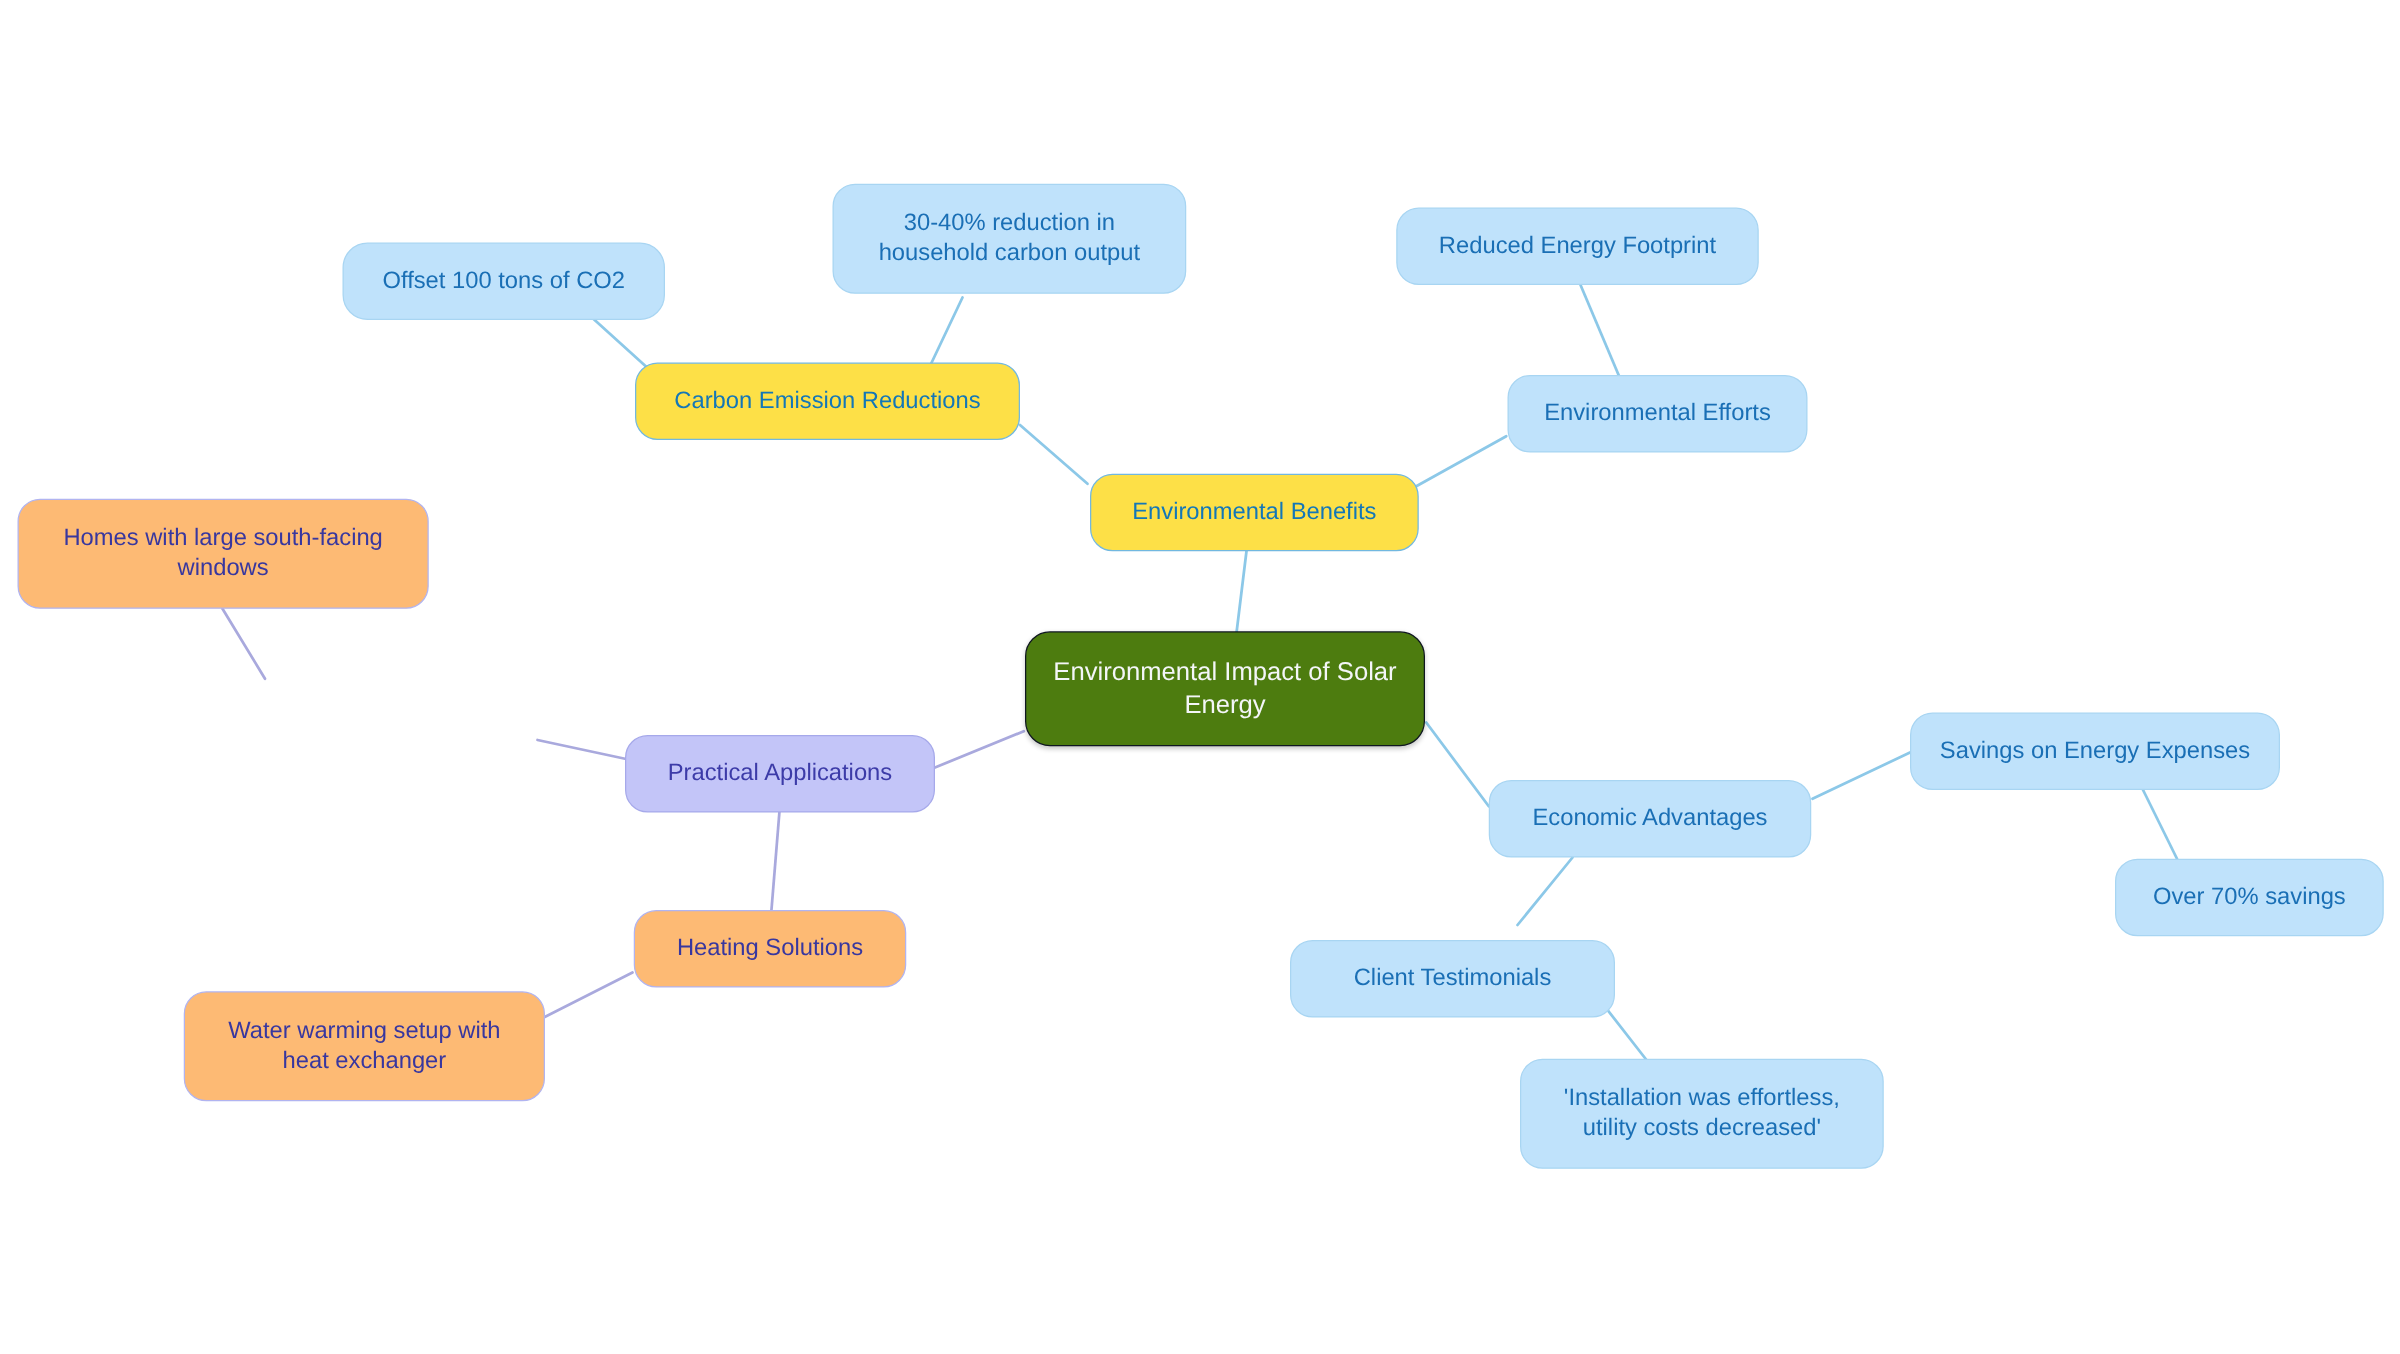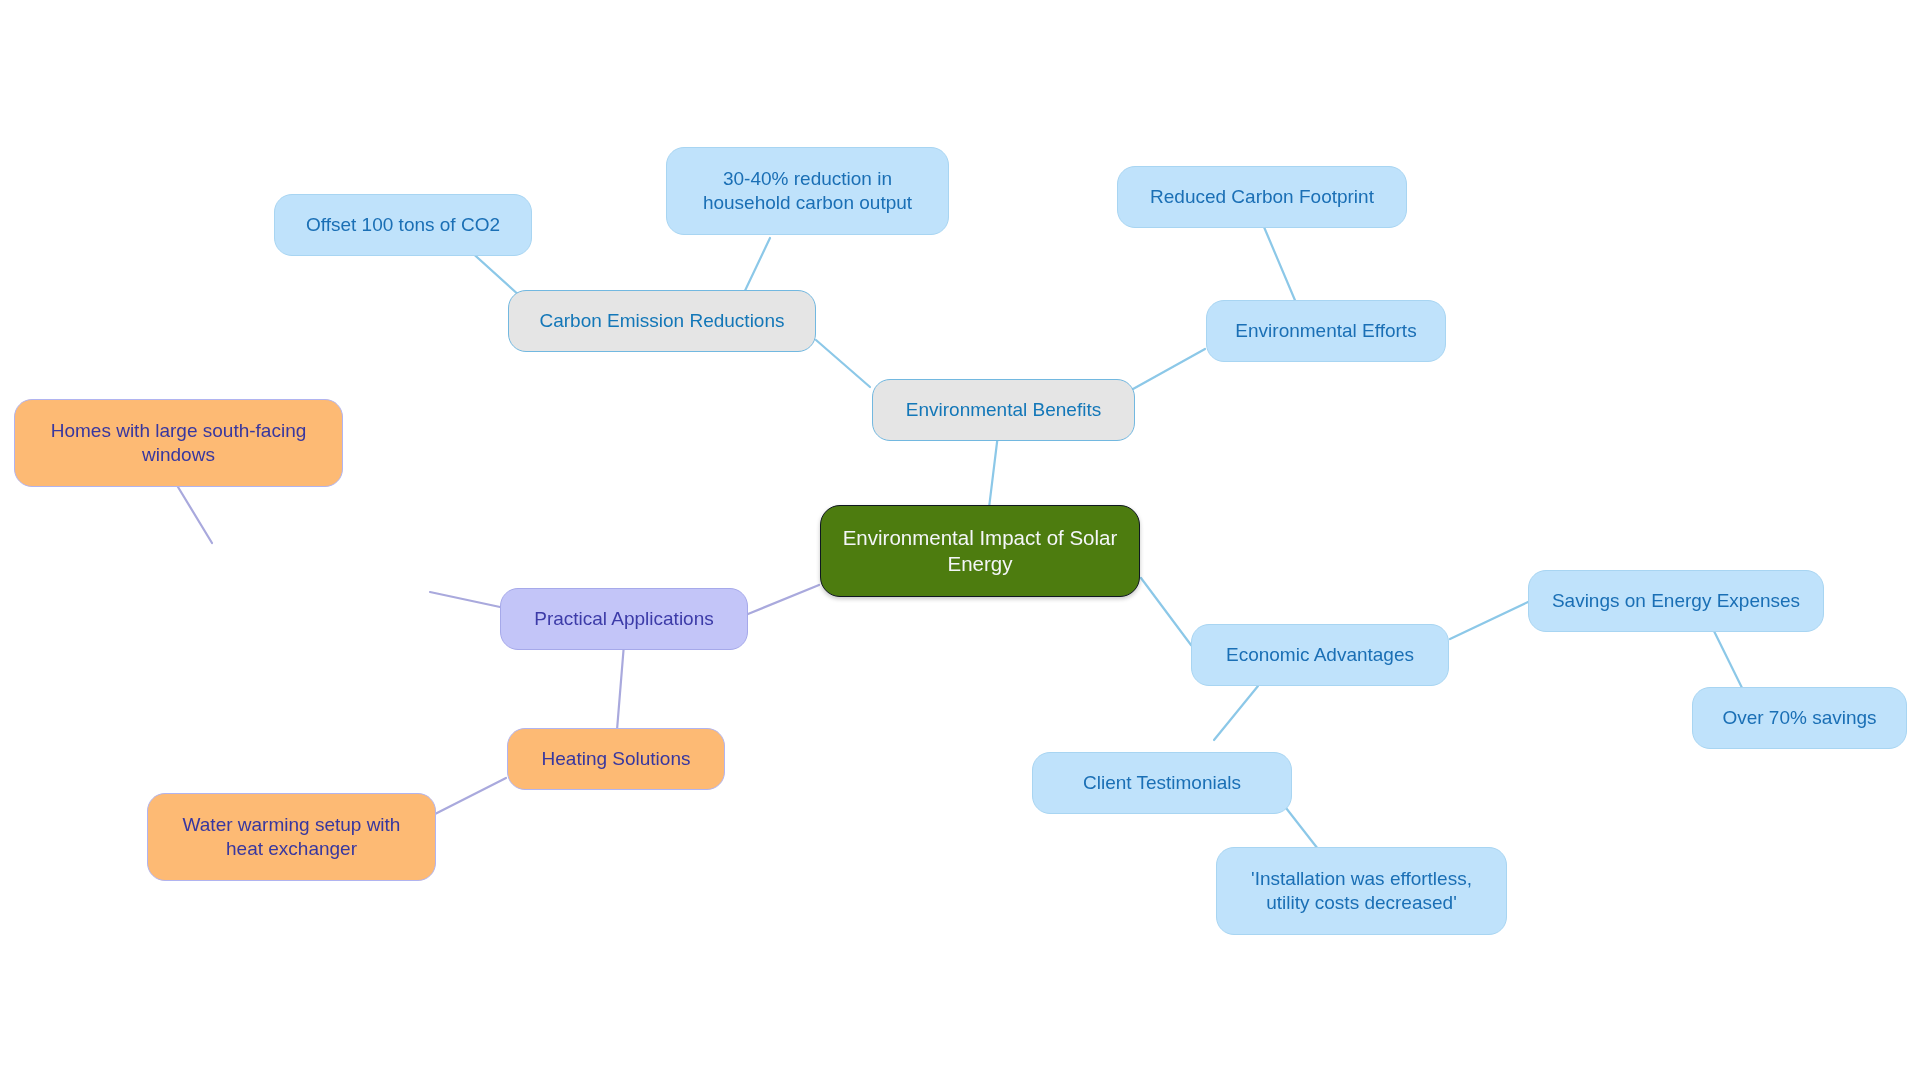--- a/index.html
+++ b/index.html
@@ -48,21 +48,21 @@
     background: #4d7c0f;
     border: 1px solid #0f1720;
     color: #f4f6f8;
     font-size: 20.5px;
     border-radius: 20px;
     box-shadow: 0 2px 4px rgba(0,0,0,0.22);
   }
 
   
   .node.blue-branch {
-    background: #e5e5e5;
+    background: #fde047;
     border: 1.4px solid #72b8e0;
     color: #1377b8;
     font-size: 19px;
   }
 
   
   .node.blue-leaf {
     background: #bfe2fb;
     border: 1.4px solid #a8d5f2;
     color: #1a6fb5;
@@ -125,28 +125,28 @@
       <path d="M 506 778 L 435 814" stroke="#a9a9dd"></path>
     </g>
   </svg>
 
   <div class="node root" style="left:820px; top:505px; width:320px; height:92px;">Environmental Impact of Solar Energy</div>
 
   <div class="node blue-branch" style="left:872px; top:379px; width:263px; height:62px;">Environmental Benefits</div>
 
   <div class="node blue-branch" style="left:508px; top:290px; width:308px; height:62px;">Carbon Emission Reductions</div>
 
-  <div class="node blue-leaf" style="left:274px; top:194px; width:258px; height:62px;">Offset 100 tons of CO2</div>
+  <div class="node blue-leaf" style="left:274px; top:194px; width:258px; height:62px;border-radius:20px;">Offset 100 tons of CO2</div>
 
   <div class="node blue-leaf" style="left:666px; top:147px; width:283px; height:88px;">30-40% reduction in
 household carbon output</div>
 
   <div class="node blue-leaf" style="left:1206px; top:300px; width:240px; height:62px;">Environmental Efforts</div>
 
-  <div class="node blue-leaf" style="left:1117px; top:166px; width:290px; height:62px;">Reduced Carbon Footprint</div>
+  <div class="node blue-leaf" style="left:1117px; top:166px; width:290px; height:62px;">Reduced Energy Footprint</div>
 
   <div class="node blue-leaf" style="left:1191px; top:624px; width:258px; height:62px;">Economic Advantages</div>
 
   <div class="node blue-leaf" style="left:1528px; top:570px; width:296px; height:62px;">Savings on Energy Expenses</div>
 
   <div class="node blue-leaf" style="left:1692px; top:687px; width:215px; height:62px;">Over 70% savings</div>
 
   <div class="node blue-leaf" style="left:1032px; top:740px; width:260px; height:62px;margin-top:12px;">Client Testimonials</div>
 
   <div class="node blue-leaf" style="left:1216px; top:847px; width:291px; height:88px;">'Installation was effortless,

